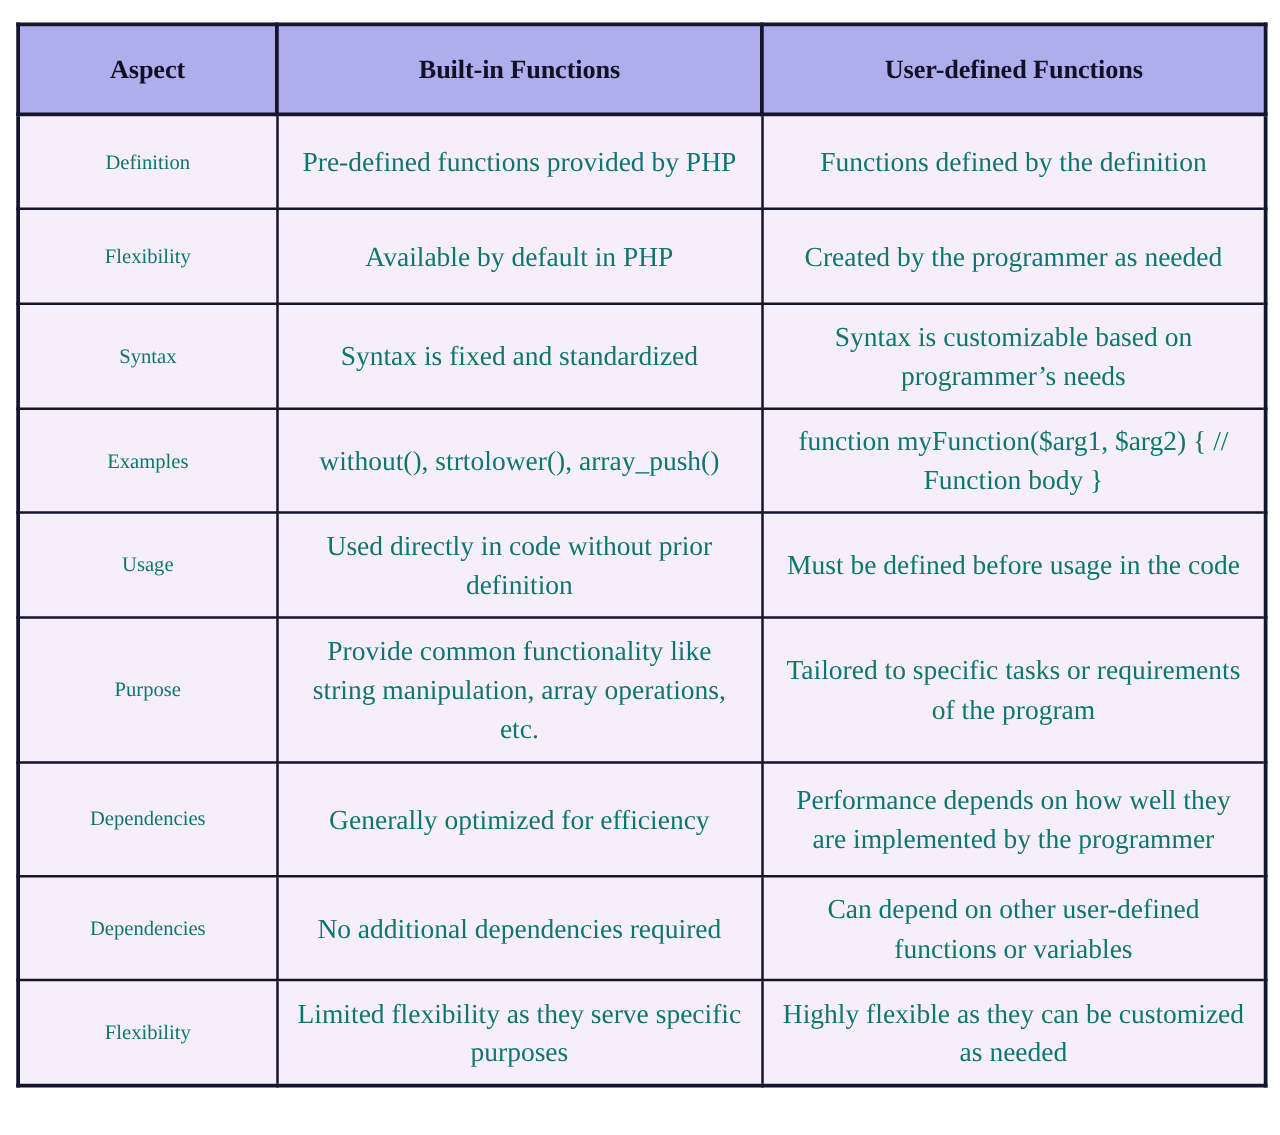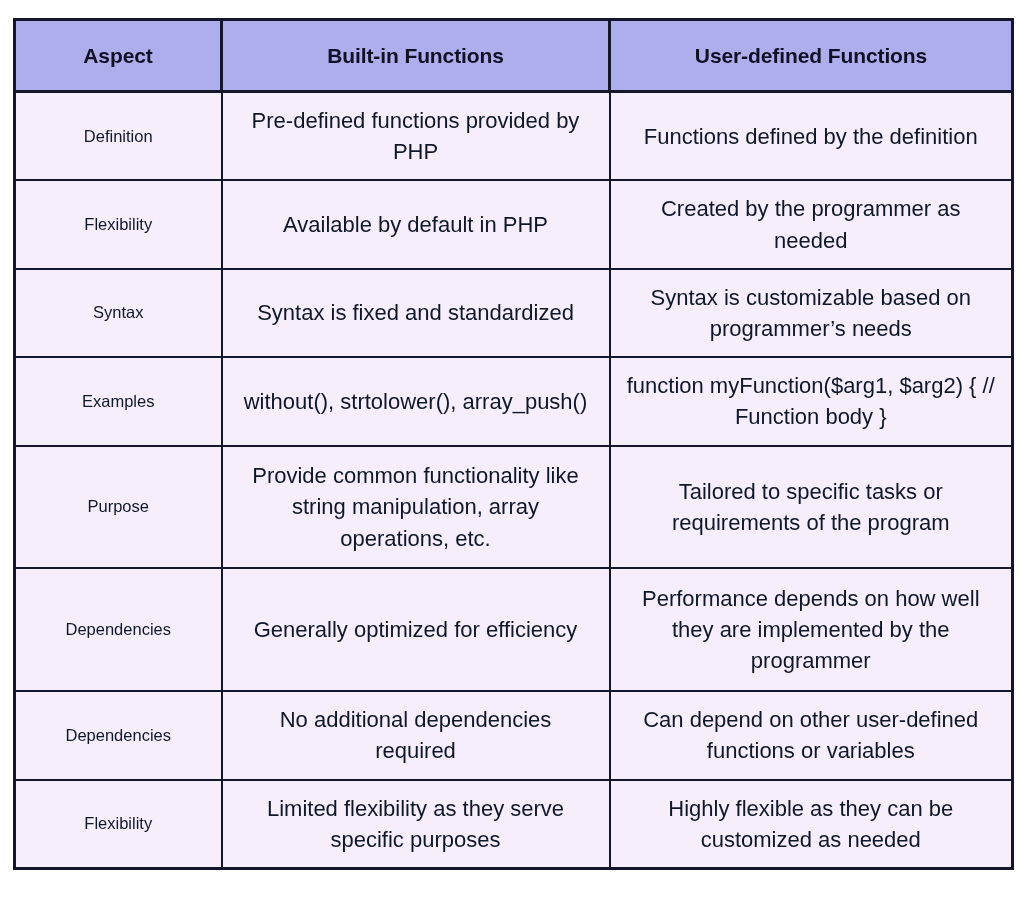--- a/index.html
+++ b/index.html
@@ -15,20 +15,21 @@
     font-family: "Liberation Sans", sans-serif;
     color: #13132b;
   }
 
   #comparison-table-wrap {
     position: absolute;
     left: 13px;
     top: 18px;
     width: 998px;
     height: 852px;
+    font-family: Liberation Serif, serif;
   }
 
   table.comparison-table {
     width: 100%;
     height: 100%;
     border-collapse: collapse;
     table-layout: fixed;
     border: 3px solid #15152e;
   }
 
@@ -47,21 +48,21 @@
     height: 72px;
     padding: 6px 12px;
     letter-spacing: -0.1px;
   }
 
   tbody td {
     background: #f6effb;
     border: 2px solid #15152e;
     text-align: center;
     vertical-align: middle;
-    color: #0f172a;
+    color: #0f766e;
     padding: 8px 14px;
     line-height: 1.42;
   }
 
   tbody td.cell-aspect {
     font-size: 16.5px;
     padding-left: 8px;
     padding-right: 8px;
   }
 
@@ -105,20 +106,25 @@
       <tr class="row-h-md">
         <td class="cell-aspect">Syntax</td>
         <td class="cell-builtin">Syntax is fixed and standardized</td>
         <td class="cell-userdef">Syntax is customizable based on programmer’s needs</td>
       </tr>
       <tr class="row-h-md">
         <td class="cell-aspect">Examples</td>
         <td class="cell-builtin">without(), strtolower(), array_push()</td>
         <td class="cell-userdef">function myFunction($arg1, $arg2) { // Function body }</td>
       </tr>
+      <tr class="row-h-md">
+        <td class="cell-aspect">Usage</td>
+        <td class="cell-builtin">Used directly in code without prior definition</td>
+        <td class="cell-userdef">Must be defined before usage in the code</td>
+      </tr>
       <tr class="row-h-lg">
         <td class="cell-aspect">Purpose</td>
         <td class="cell-builtin">Provide common functionality like string manipulation, array operations, etc.</td>
         <td class="cell-userdef">Tailored to specific tasks or requirements of the program</td>
       </tr>
       <tr class="row-h-lg">
         <td class="cell-aspect">Dependencies</td>
         <td class="cell-builtin">Generally optimized for efficiency</td>
         <td class="cell-userdef">Performance depends on how well they are implemented by the programmer</td>
       </tr>

